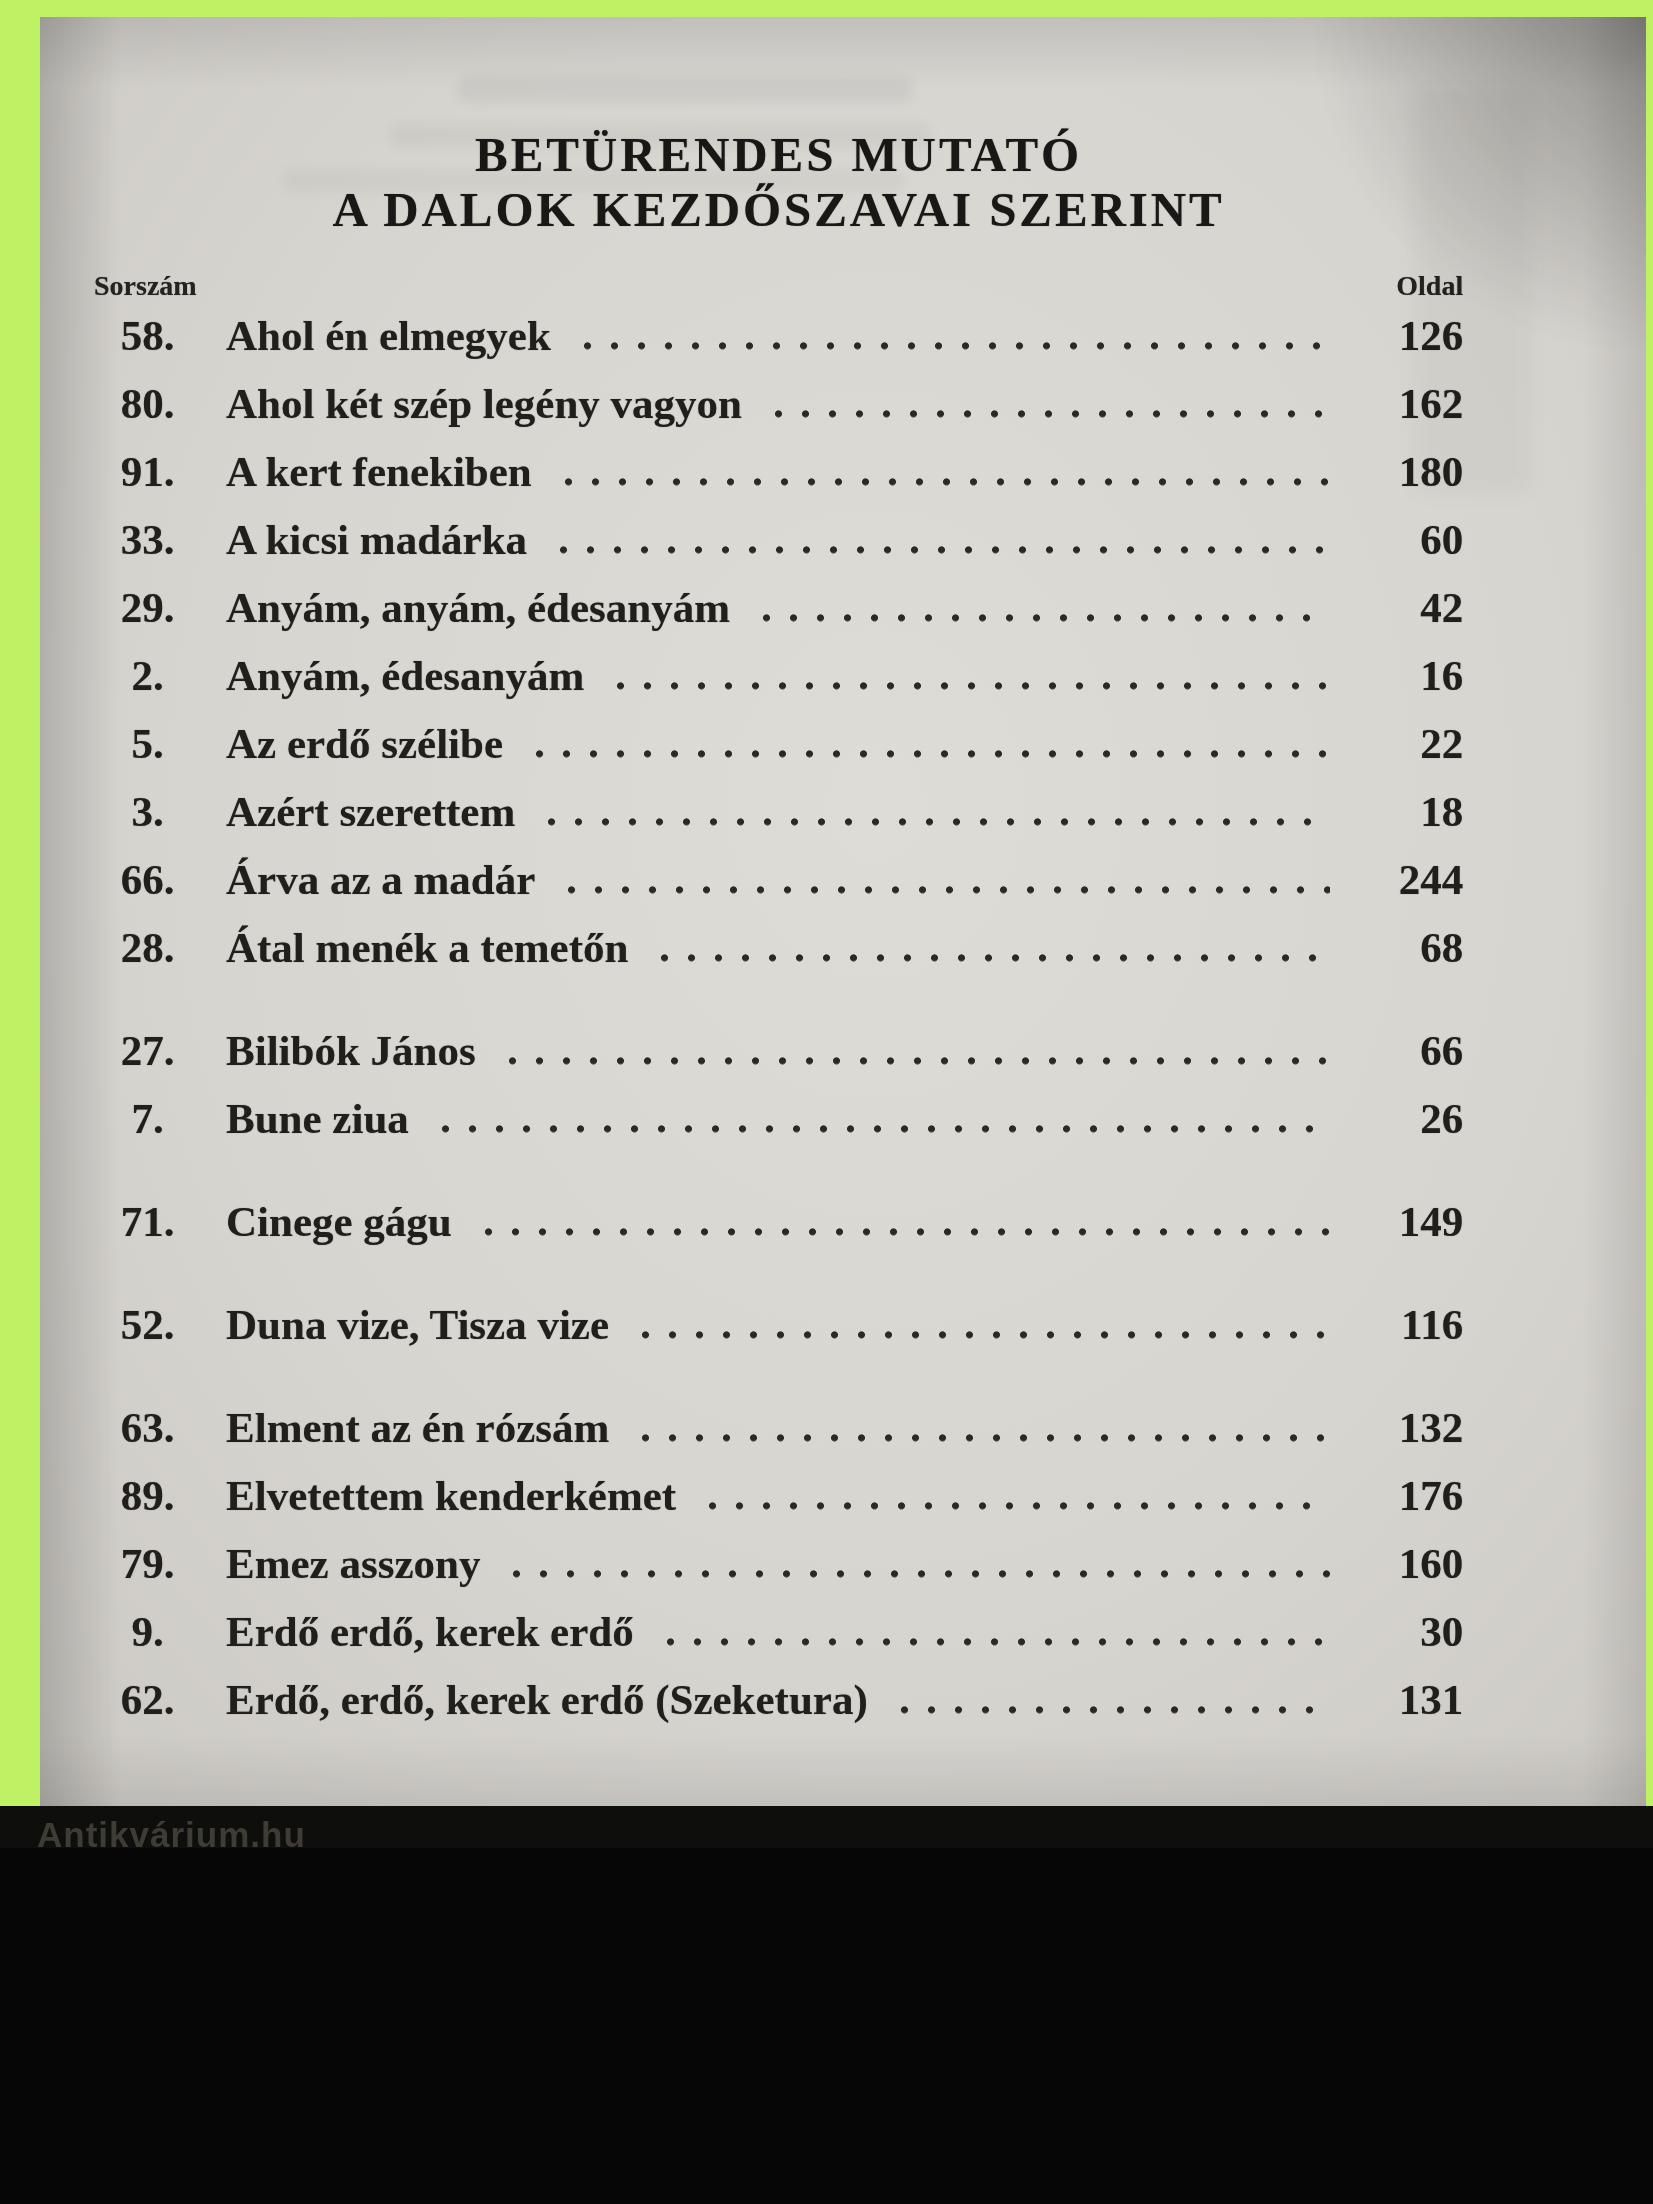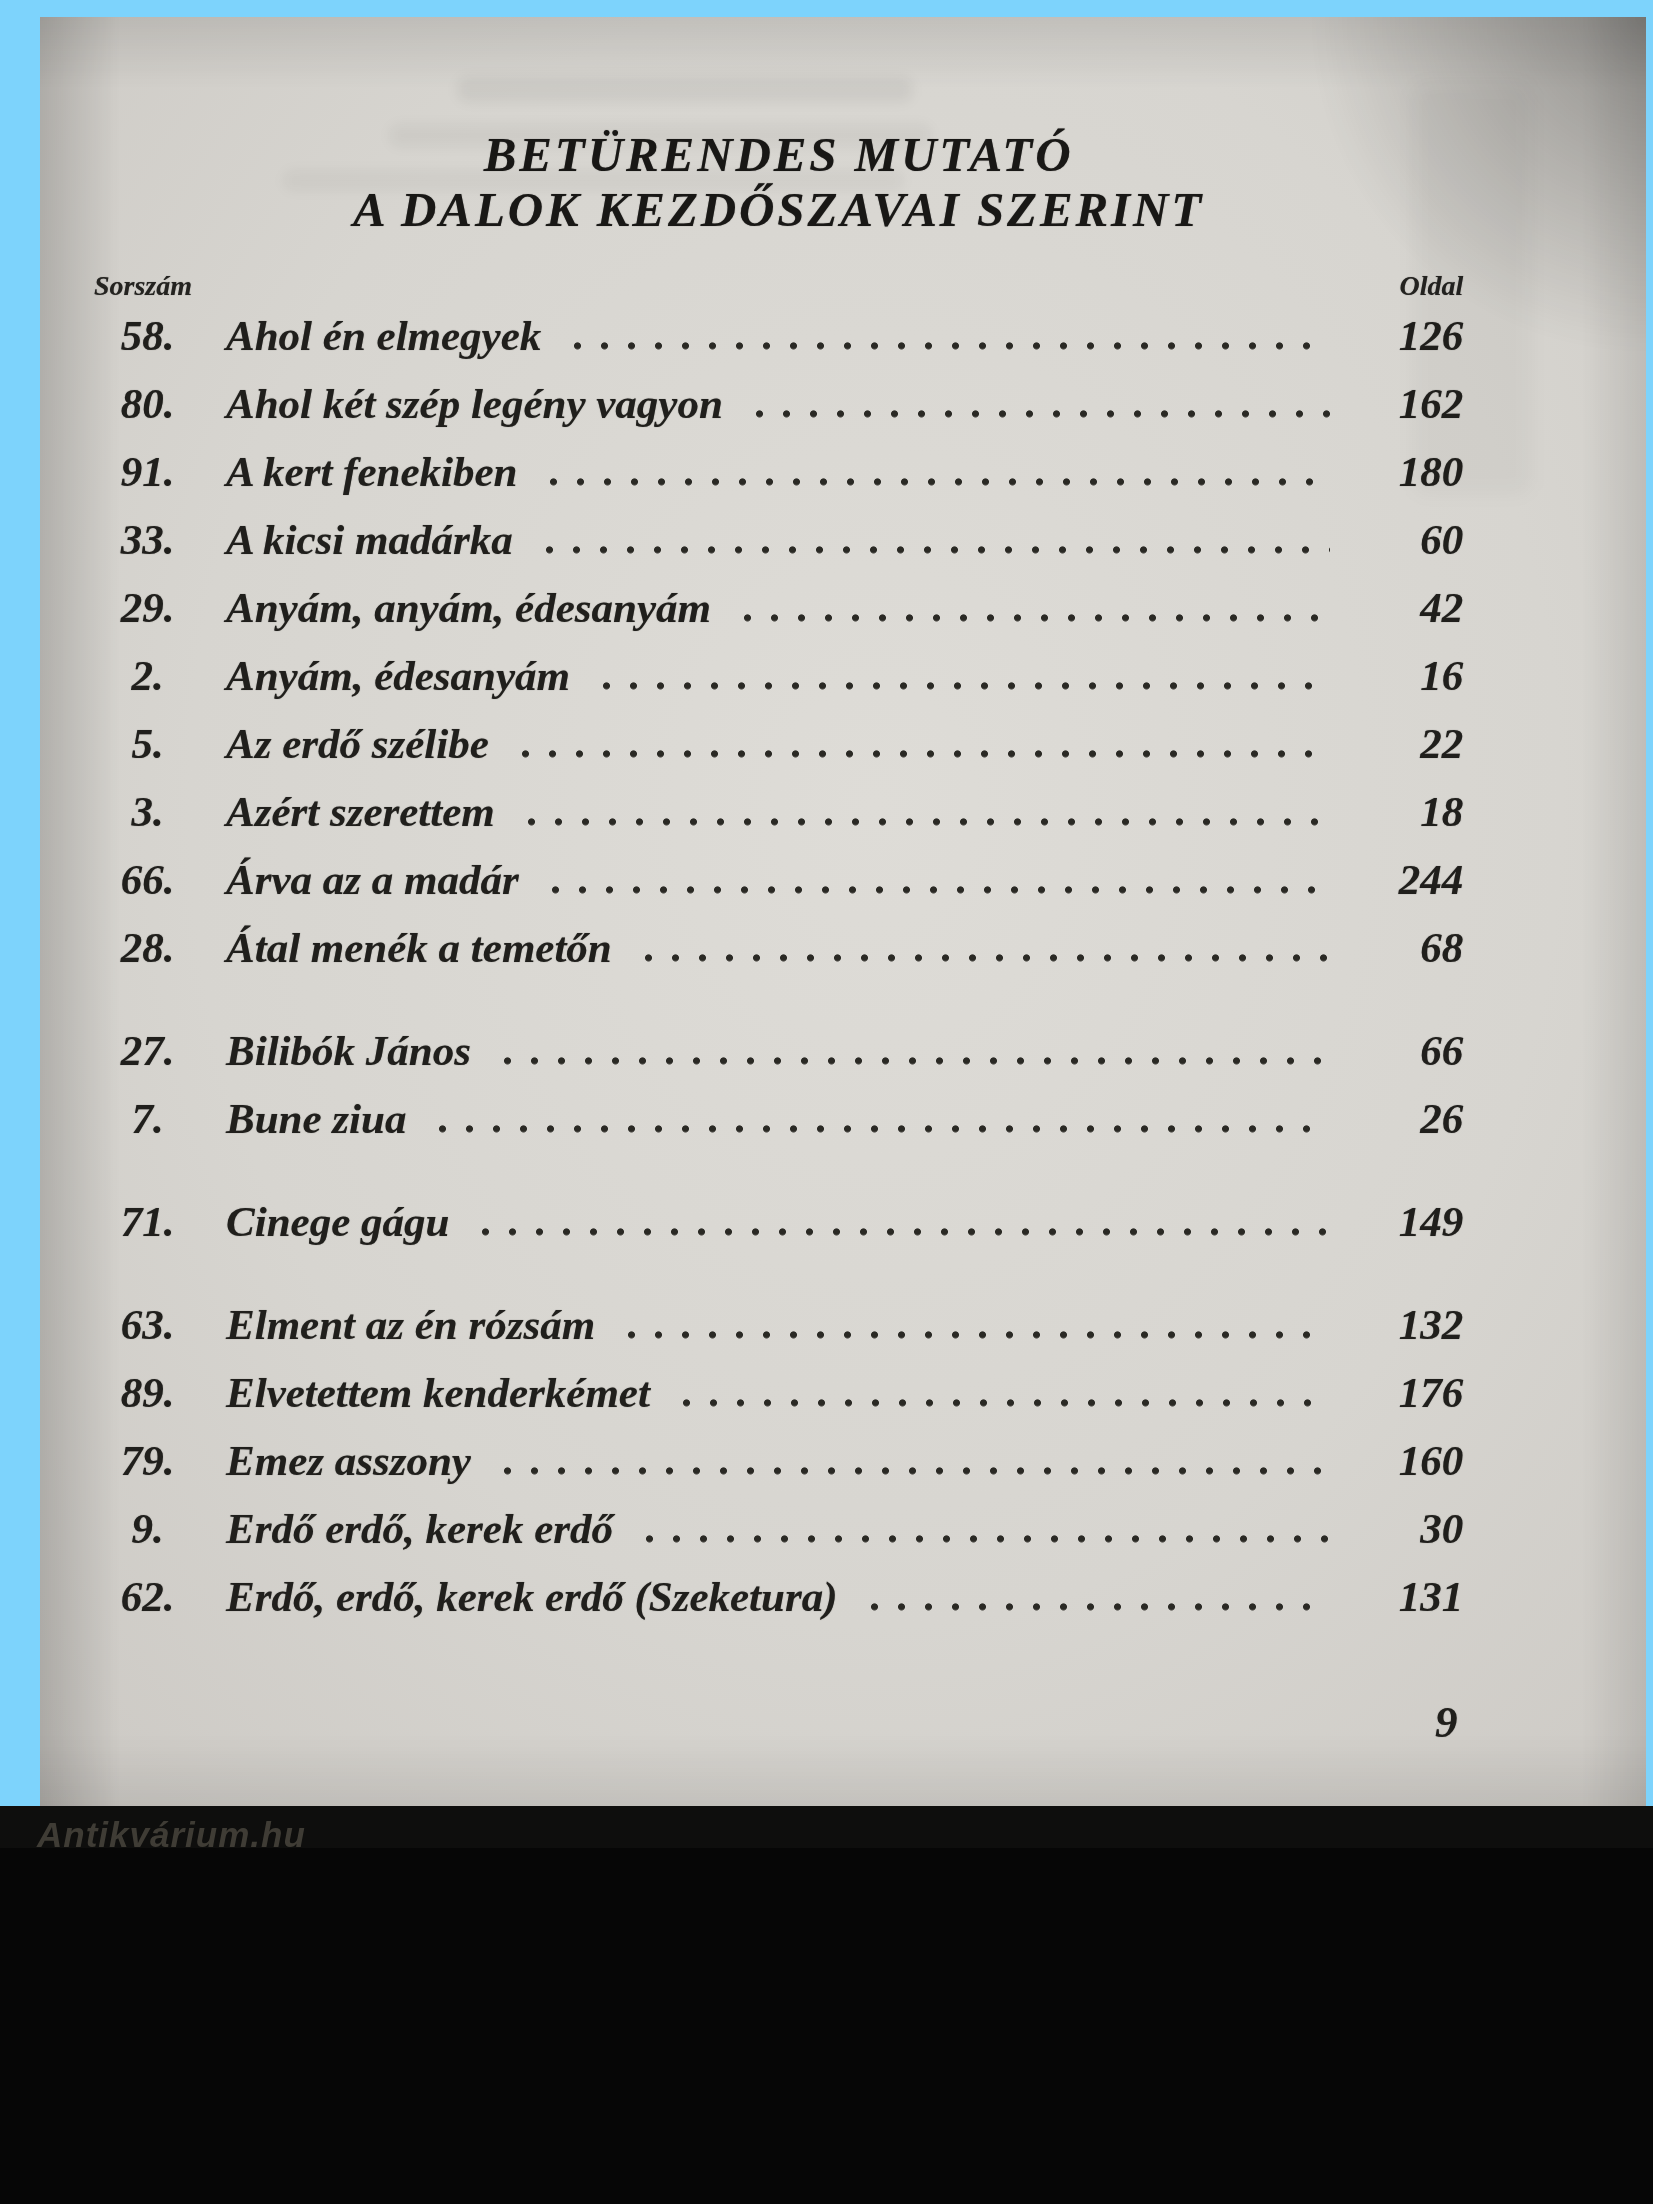--- a/index.html
+++ b/index.html
@@ -5,22 +5,21 @@
   * { box-sizing: border-box; margin: 0; padding: 0; }
   html, body {
     width: 1654px; height: 2205px;
     background: #060606;
     overflow: hidden;
     font-family: "Liberation Serif", "DejaVu Serif", serif;
   }
   .scan {
     position: relative;
     width: 1654px; height: 1848px;
-    background: #7dd3fc;
-    font-style: italic;
+    background: #bef264;
   }
   
   .paper {
     position: absolute;
     left: 40px; top: 16.5px; right: 7.8px; bottom: 42px;
     background:
       radial-gradient(circle at 100% 0%, rgba(0,0,0,0.30), rgba(0,0,0,0) 14%),
       linear-gradient(90deg, rgba(0,0,0,0.16), rgba(0,0,0,0) 5%),
       linear-gradient(270deg, rgba(0,0,0,0.10), rgba(0,0,0,0) 4%),
       linear-gradient(180deg, rgba(0,0,0,0.10), rgba(0,0,0,0) 4%),
@@ -224,20 +223,26 @@
     <span class="entry-page">26</span>
   </div>
 
   <div class="entry-row gap-before">
     <span class="entry-num">71.</span>
     <span class="entry-title">Cinege gágu</span>
     <span class="leader"></span>
     <span class="entry-page">149</span>
   </div>
 
+  <div class="entry-row gap-before">
+    <span class="entry-num">52.</span>
+    <span class="entry-title">Duna vize, Tisza vize</span>
+    <span class="leader"></span>
+    <span class="entry-page">116</span>
+  </div>
 
   <div class="entry-row gap-before">
     <span class="entry-num">63.</span>
     <span class="entry-title">Elment az én rózsám</span>
     <span class="leader"></span>
     <span class="entry-page">132</span>
   </div>
 
   <div class="entry-row">
     <span class="entry-num">89.</span>

